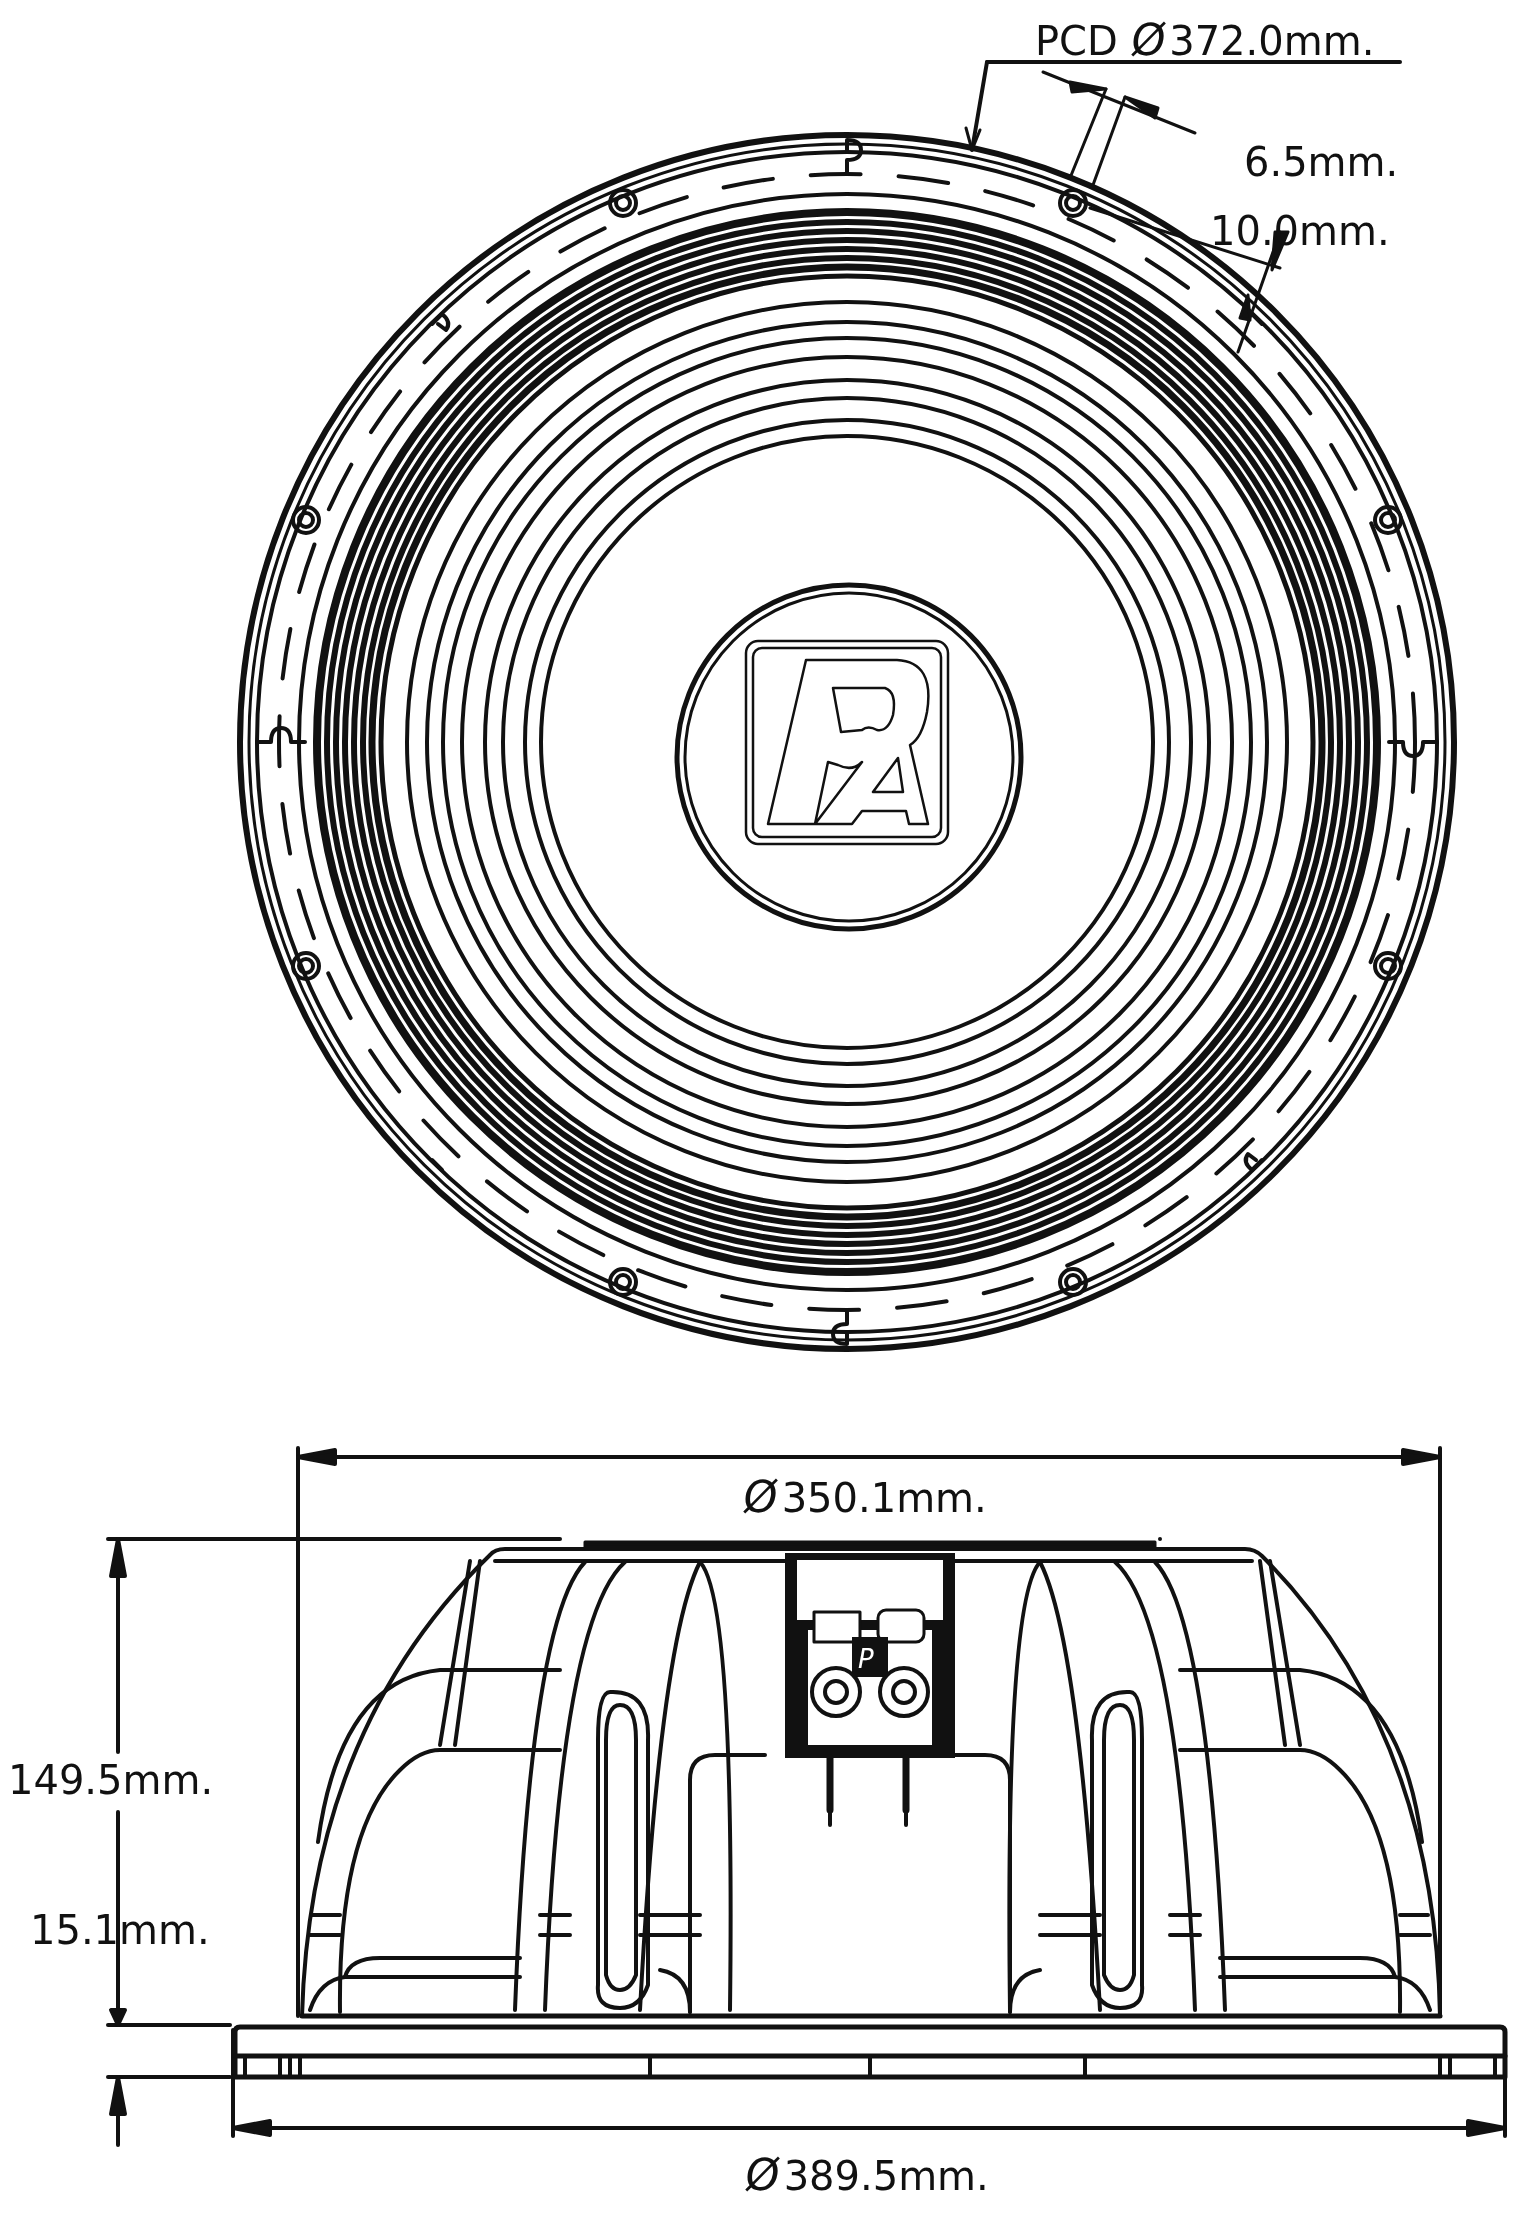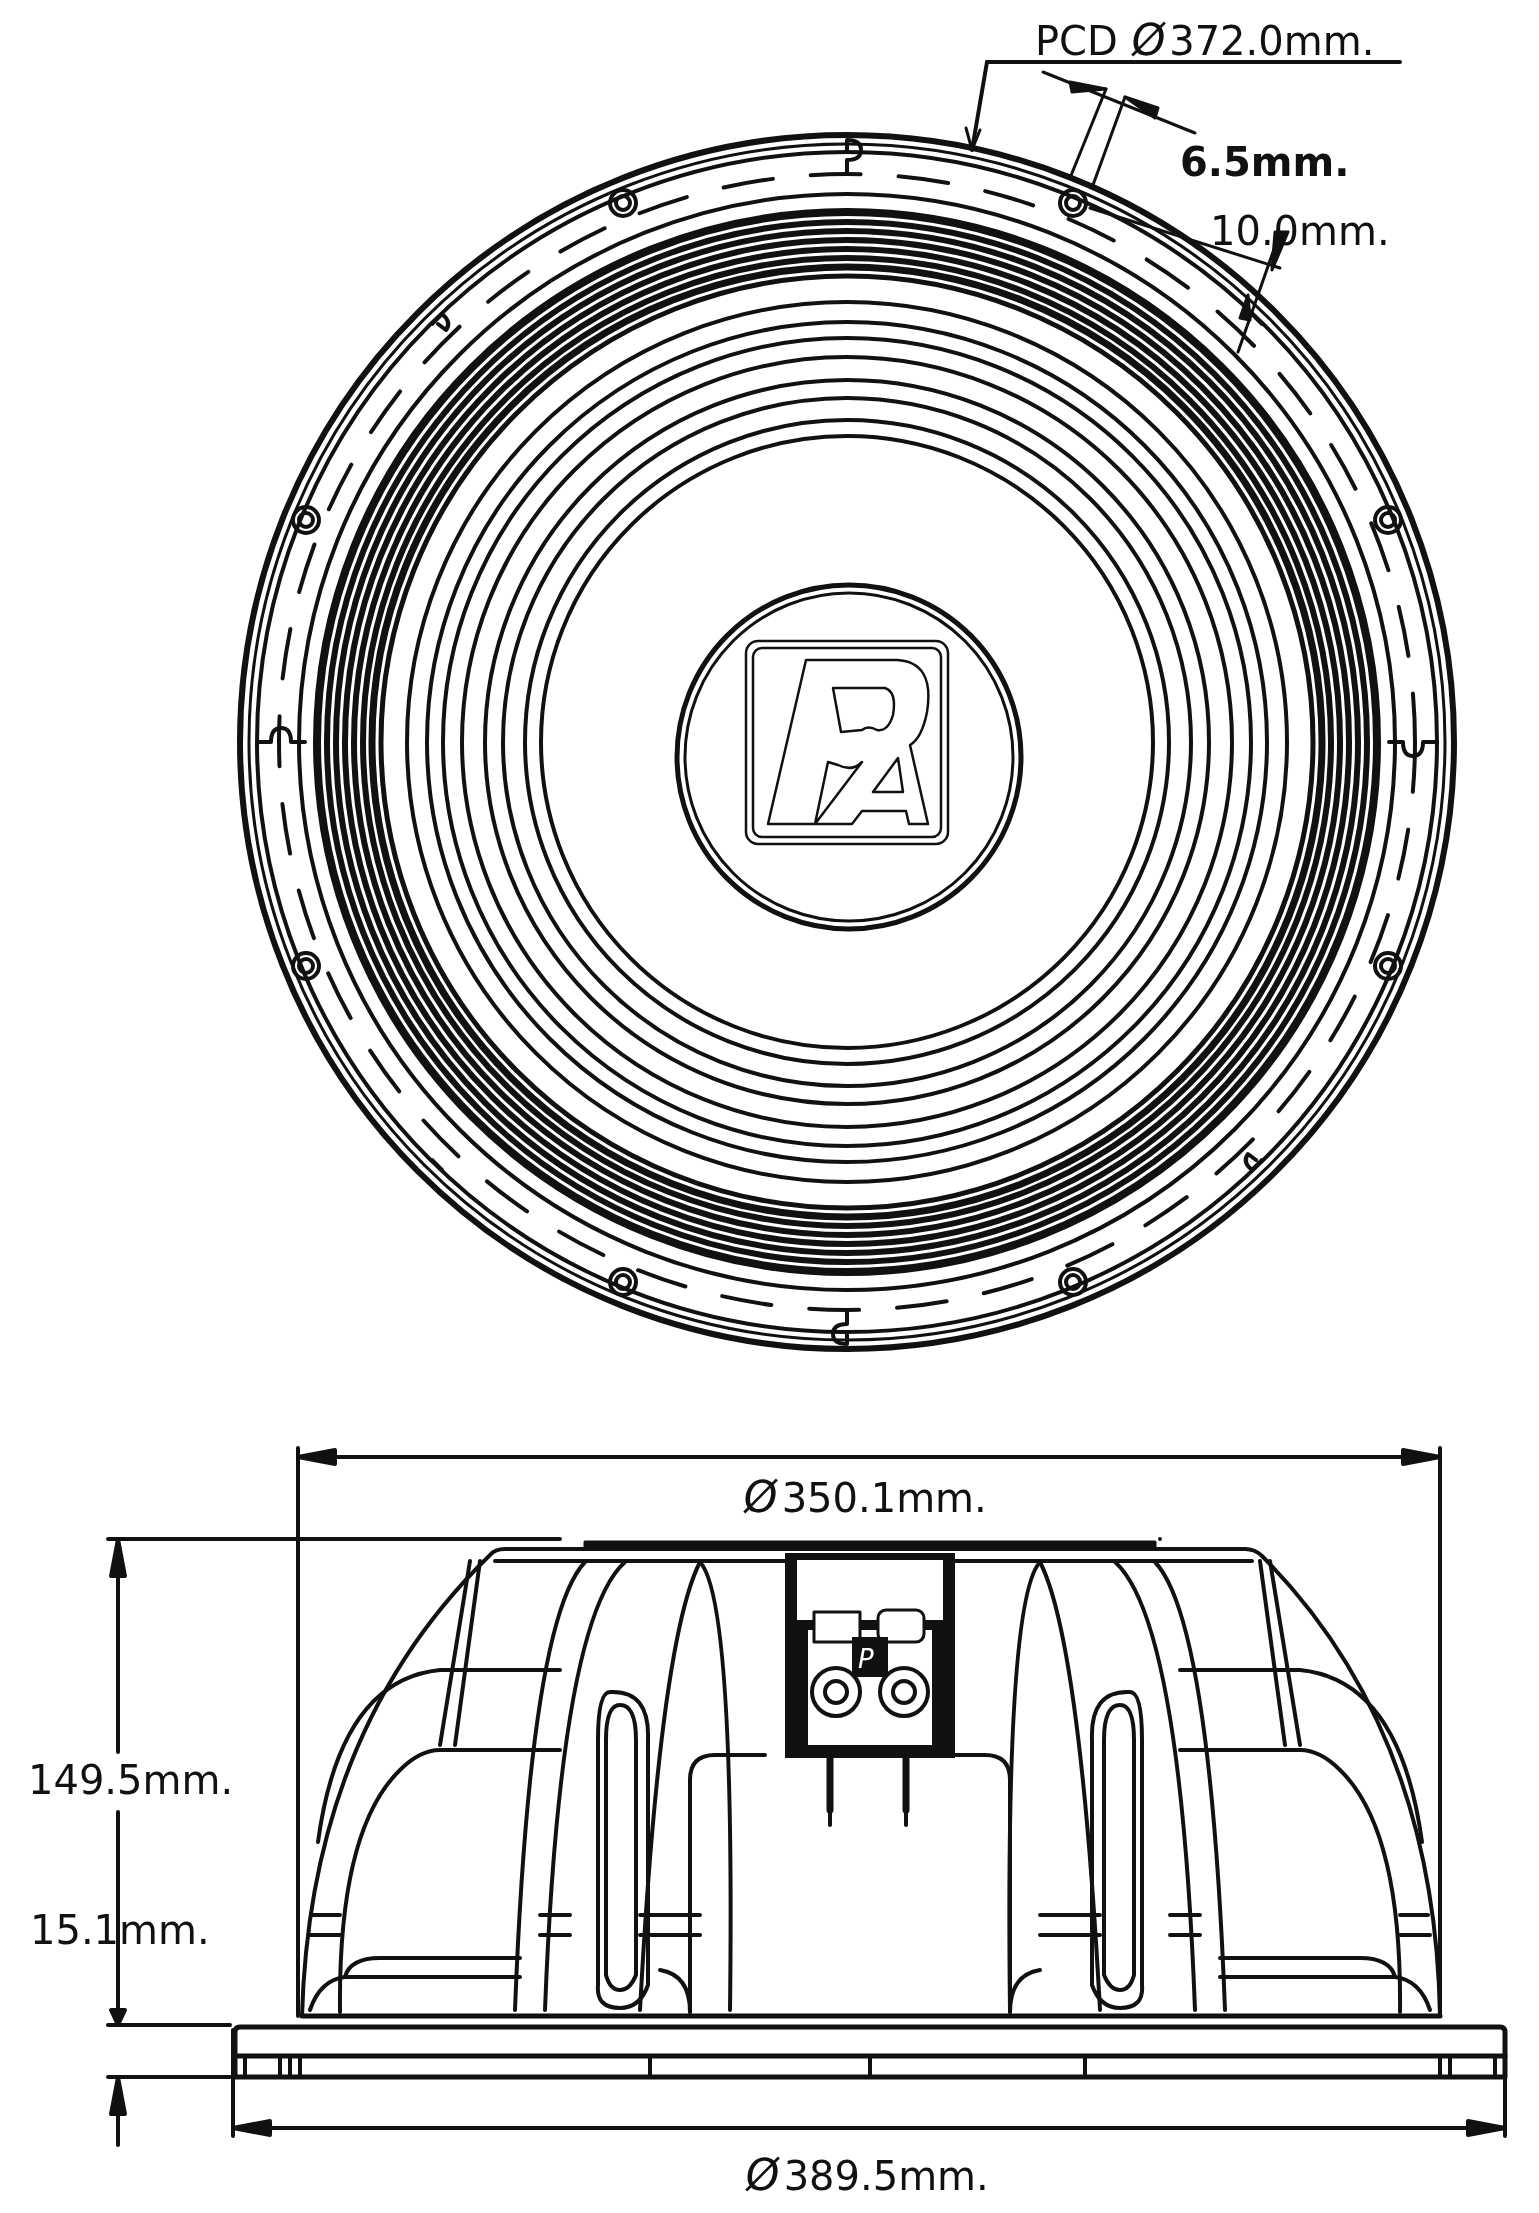--- a/index.html
+++ b/index.html
@@ -205,30 +205,30 @@
         <path d="M830 1805 V1825 M906 1805 V1825" stroke-width="4"></path>
       </g>
     </g>
   </g>
 </svg>
 
 <div class="lbl" style="left:1035px;top:18px;">
   <span>PCD</span>
   <span class="phi">Ø</span><span>372.0mm.</span>
 </div>
-<div class="lbl" style="left:1180px;top:142px;font-weight:bold;">
+<div class="lbl" style="left:1244px;top:142px;">
   <span>6.5mm.</span>
 </div>
 <div class="lbl" style="left:1210px;top:211px;">
   <span>10.0mm.</span>
 </div>
 <div class="lbl" style="left:743px;top:1475px;">
   <span class="phi">Ø</span><span>350.1mm.</span>
 </div>
-<div class="lbl" style="left:28px;top:1760px;text-align:center;">
+<div class="lbl" style="left:8px;top:1760px;text-align:center;">
   <span>149.5mm.</span>
 </div>
 <div class="lbl" style="left:30px;top:1910px;">
   <span>15.1mm.</span>
 </div>
 <div class="lbl" style="left:745px;top:2153px;">
   <span class="phi">Ø</span><span>389.5mm.</span>
 </div>
 
 </body></html>

